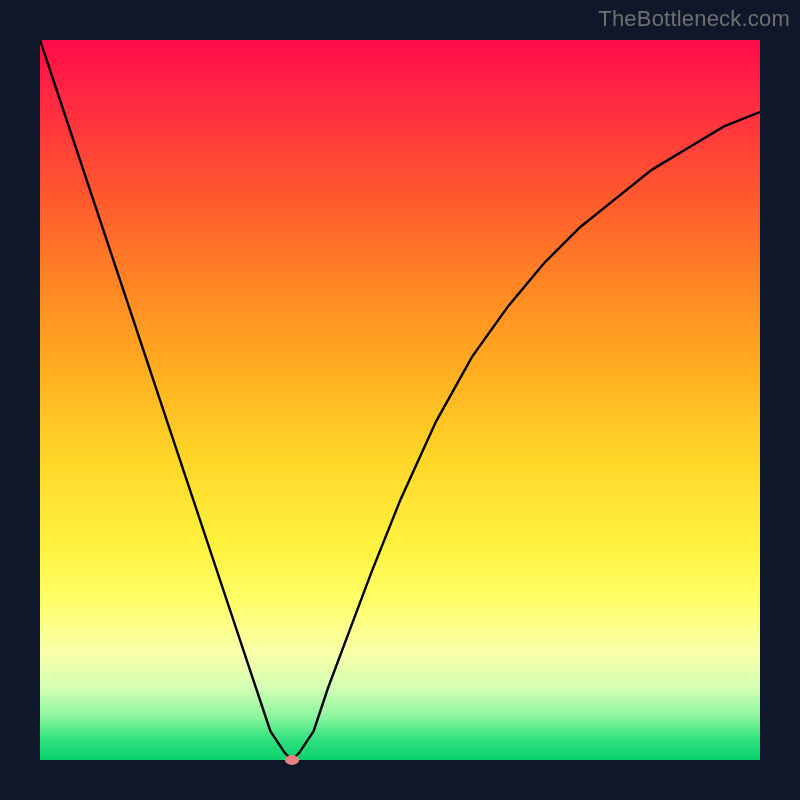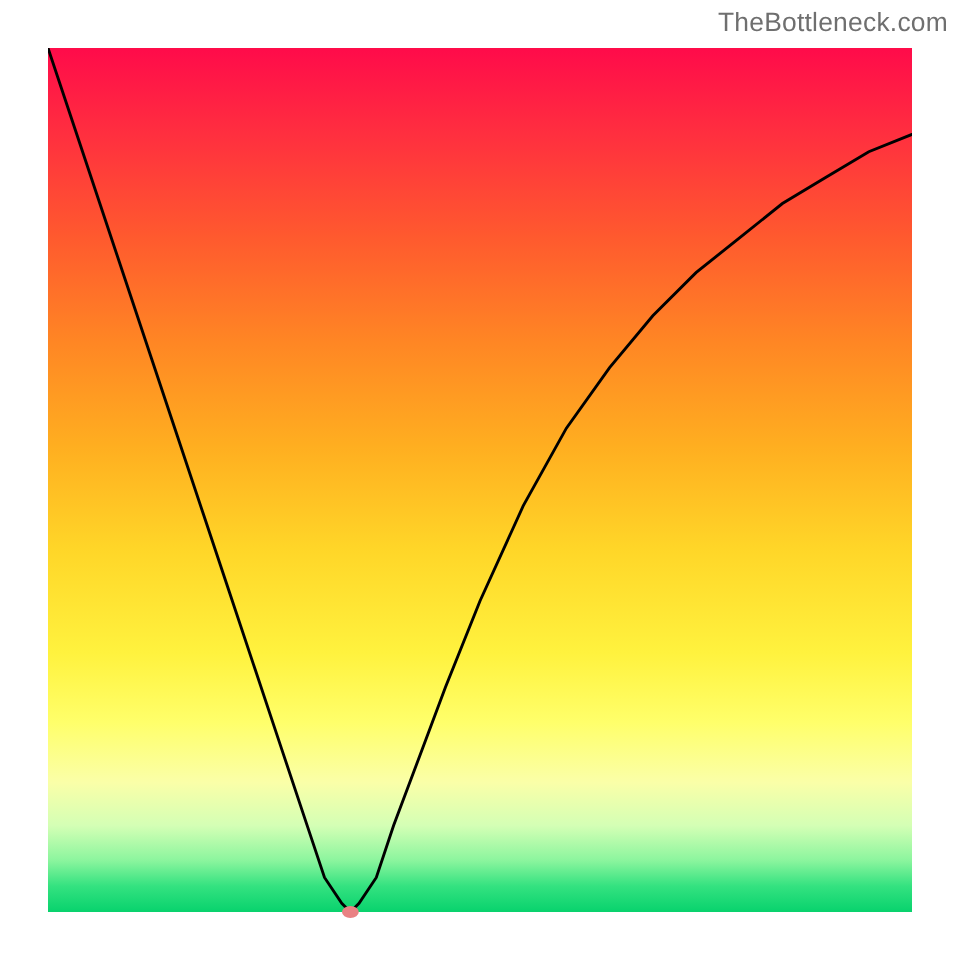--- a/index.html
+++ b/index.html
@@ -8,21 +8,21 @@
     width: 800px;
     height: 800px;
     overflow: hidden;
     background: #000;
     font-family: Arial, Helvetica, sans-serif;
   }
   .frame {
     position: relative;
     width: 800px;
     height: 800px;
-    background: #ffffff;
+    background: #0f172a;
   }
   .plot {
     position: absolute;
     left: 40px;
     top: 40px;
     width: 720px;
     height: 720px;
     background: linear-gradient(to bottom,
       #ff0b4a 0%,
       #ff2f3f 10%,

